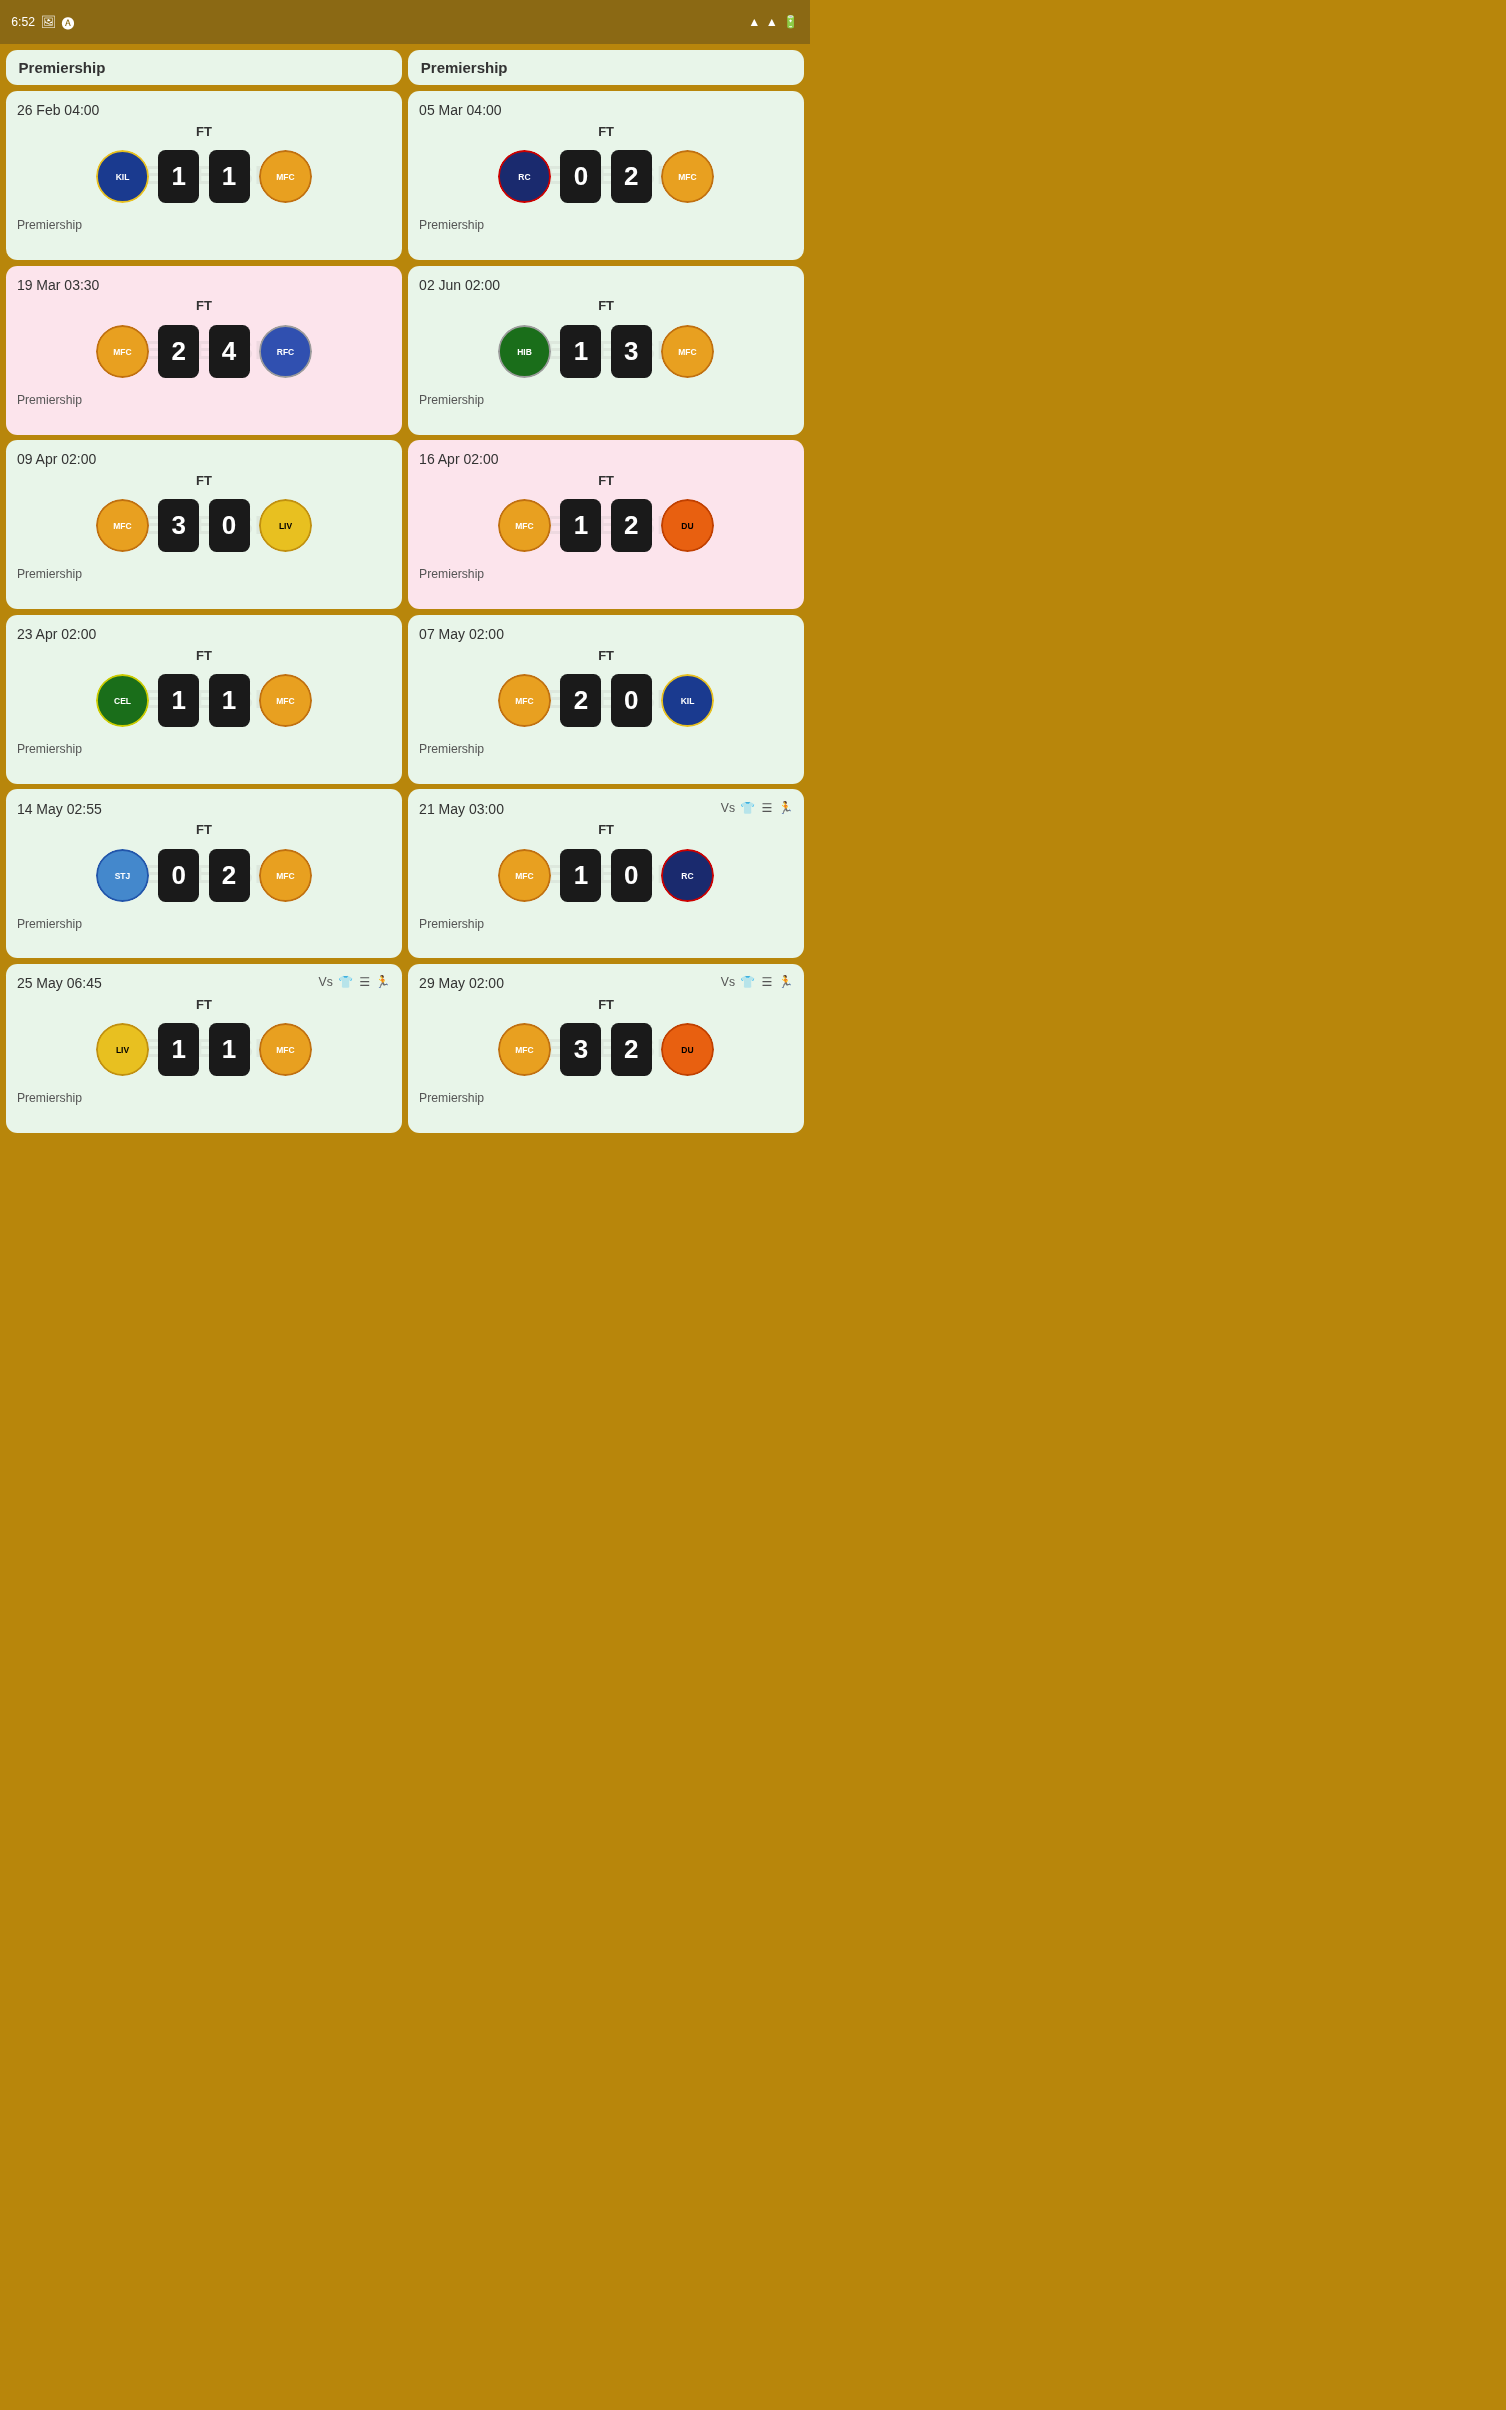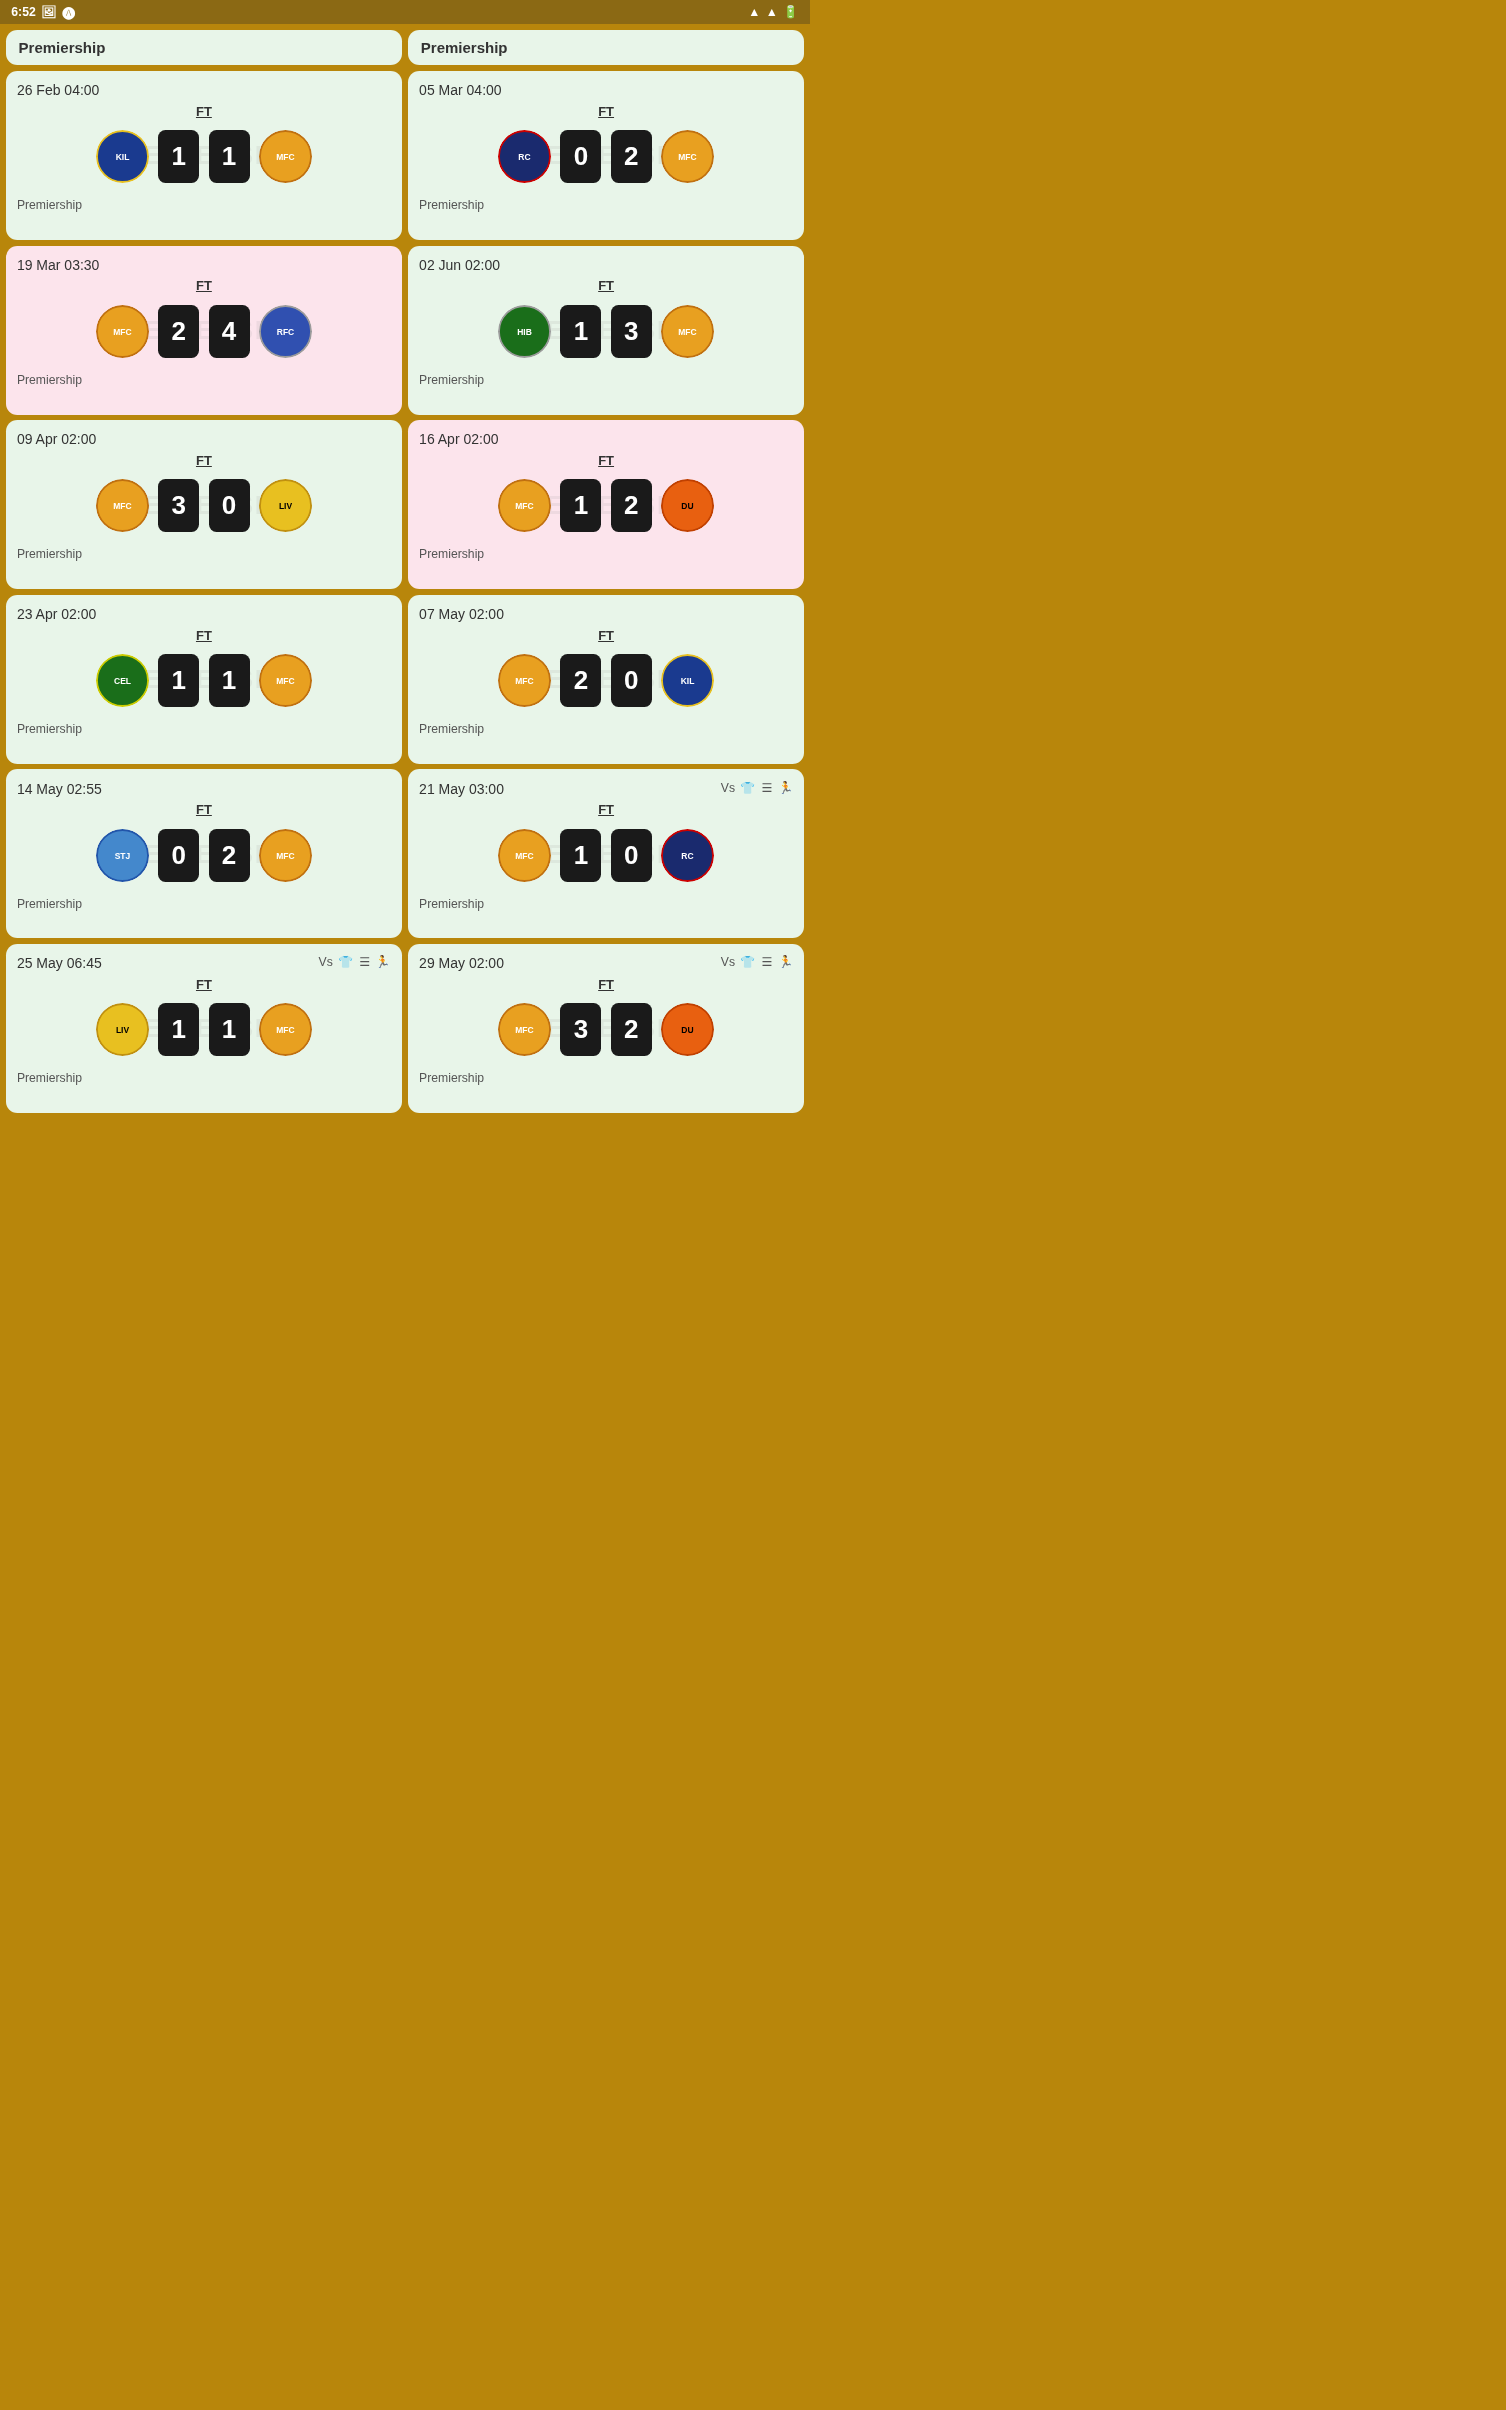--- a/index.html
+++ b/index.html
@@ -10,23 +10,23 @@
       width: 810px;
       min-height: 2411px;
     }
     .status-bar {
       background: #8B6914;
       color: white;
       display: flex;
       align-items: center;
       justify-content: space-between;
       padding: 3.8px 11.3px;
-      height: 24px;
+      height: 44px;
       font-size: 12.2px;
-      font-weight: bold;
+      font-weight: normal;
       text-align: center;
     }
     .status-left { display: flex; align-items: center; gap: 5.6px; }
     .status-right { display: flex; align-items: center; gap: 5.6px; }
     .grid-container {
       display: grid;
       grid-template-columns: 1fr 1fr;
       gap: 5.6px;
       padding: 5.6px;
     }
@@ -86,21 +86,20 @@
       justify-content: center;
       font-size: 26px;
       font-weight: bold;
     }
     .ft-label {
       text-align: center;
       font-weight: bold;
       font-size: 13px;
       color: #333;
       margin-bottom: 3.8px;
-      text-decoration: underline;
     }
     .match-label {
       font-size: 12.2px;
       color: #555;
       margin-top: 7.5px;
     }
     .scores-section {
       display: flex;
       flex-direction: column;
       align-items: center;

